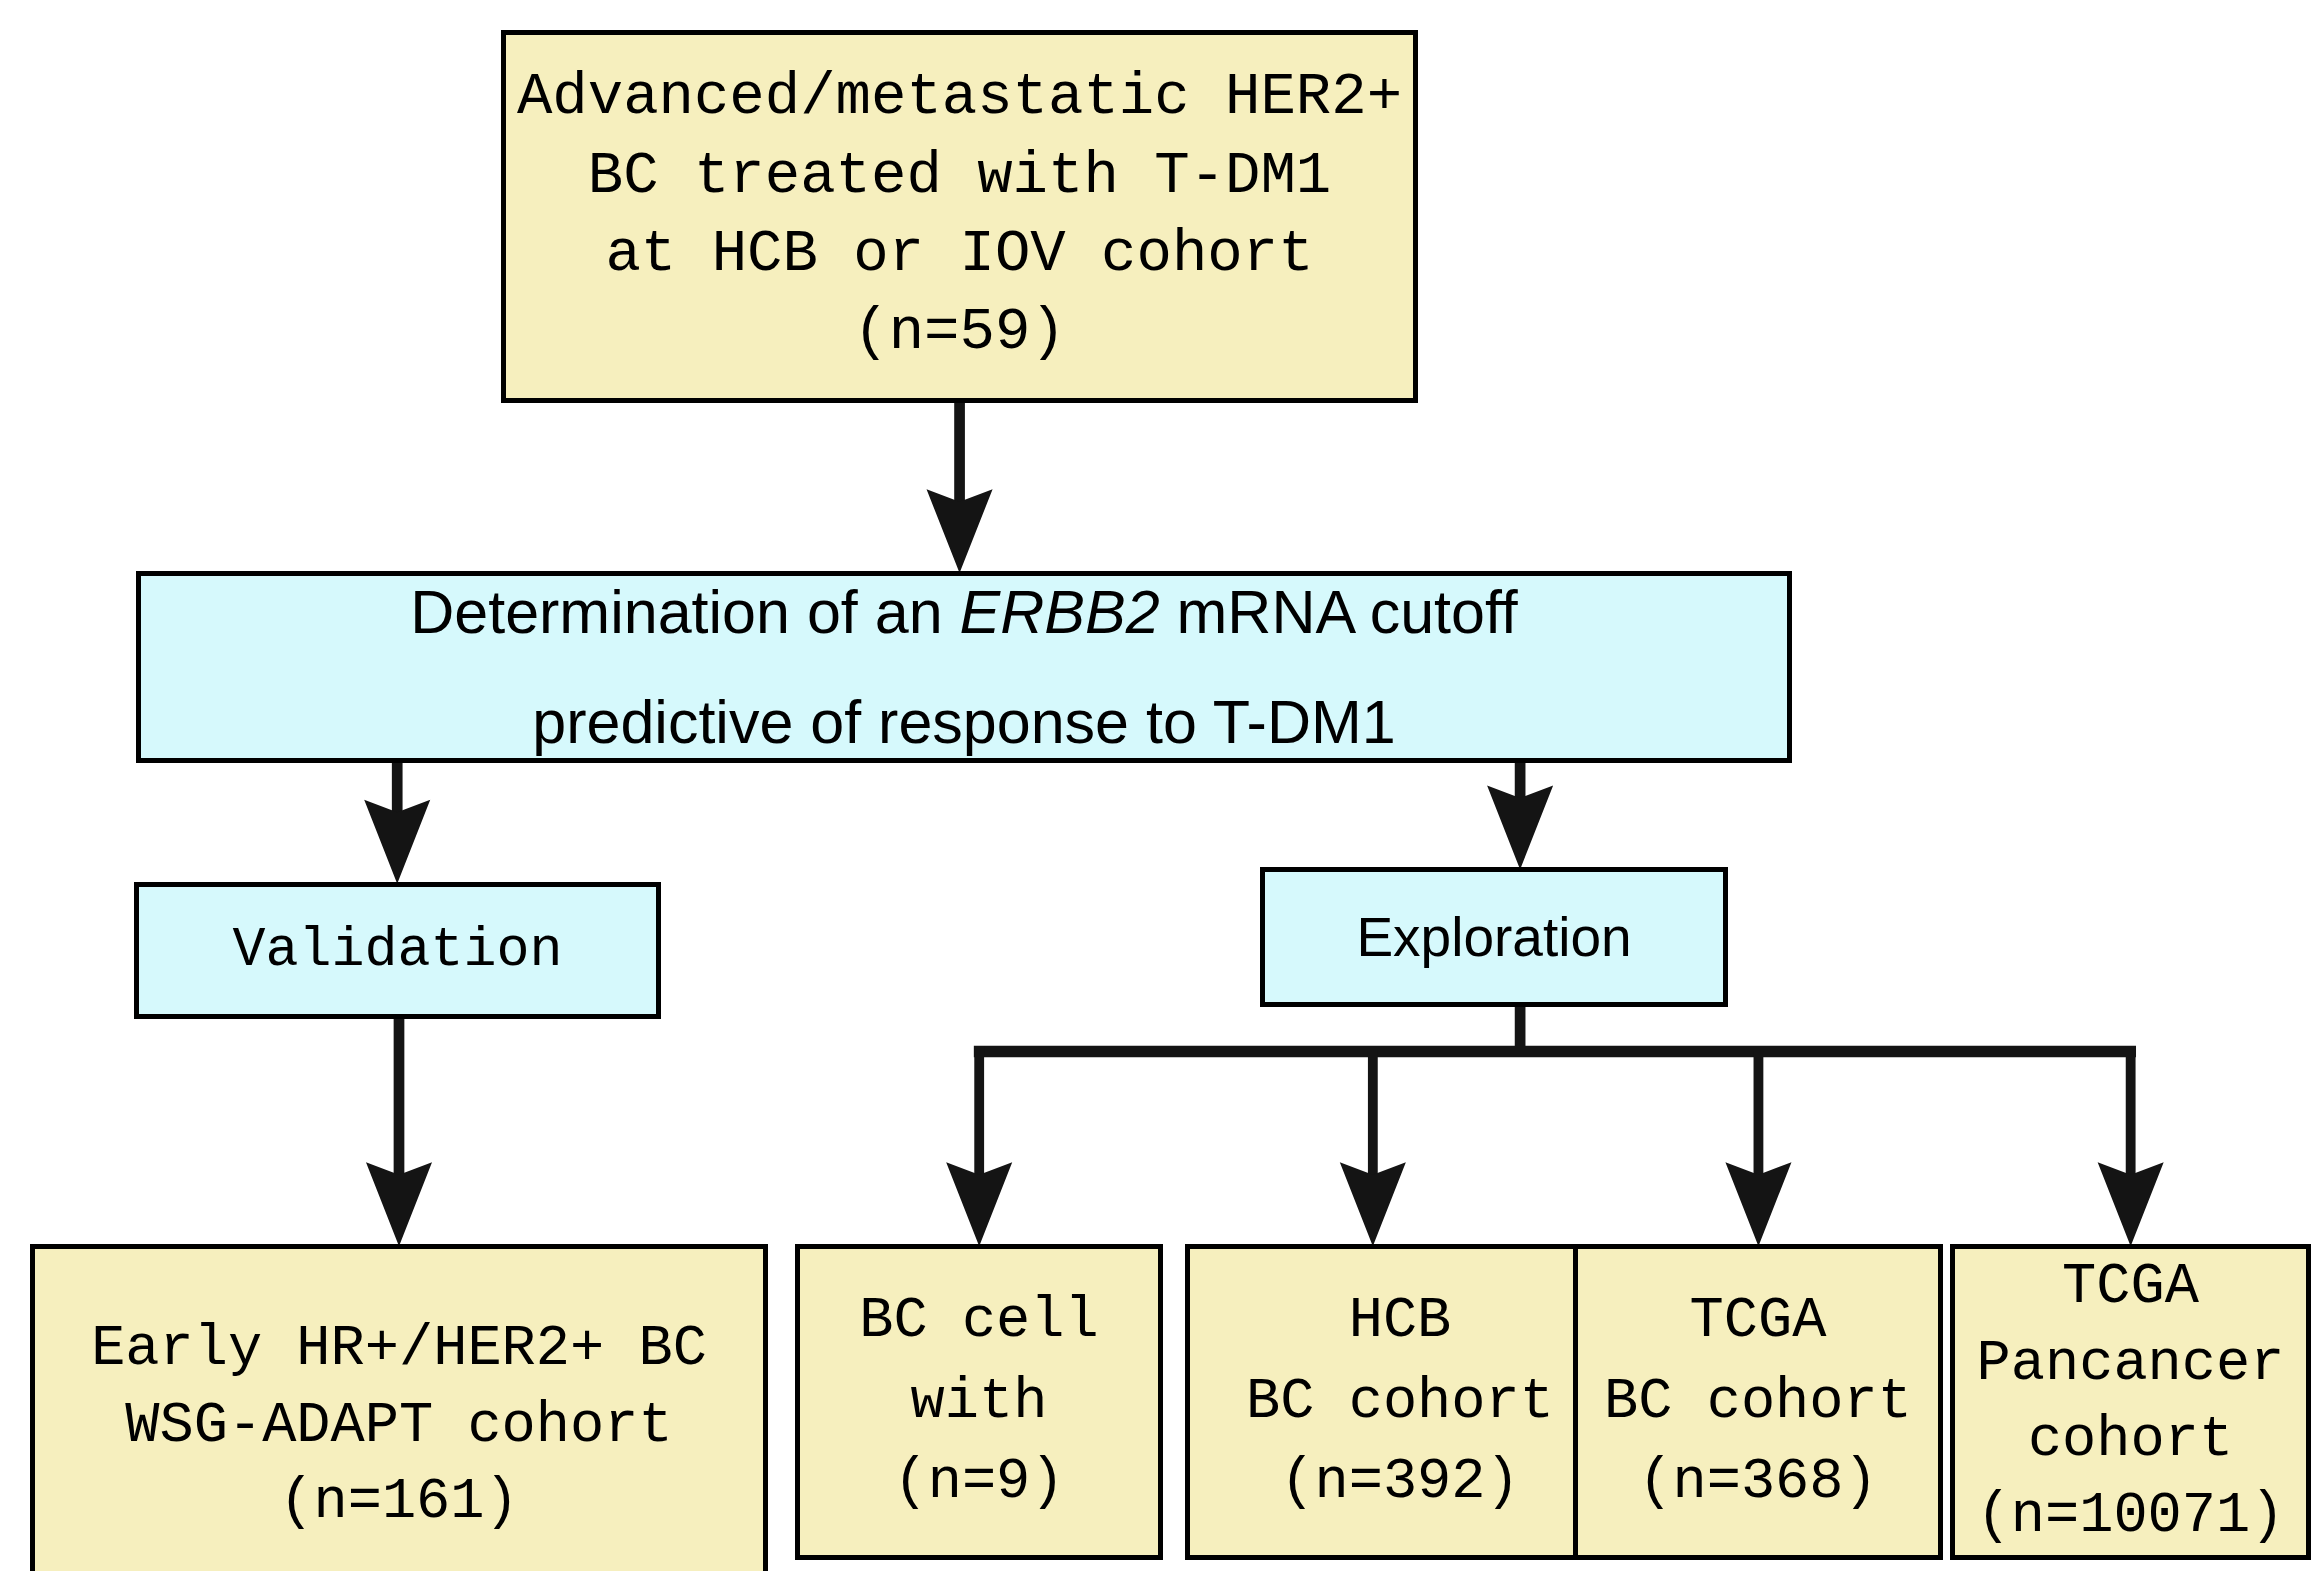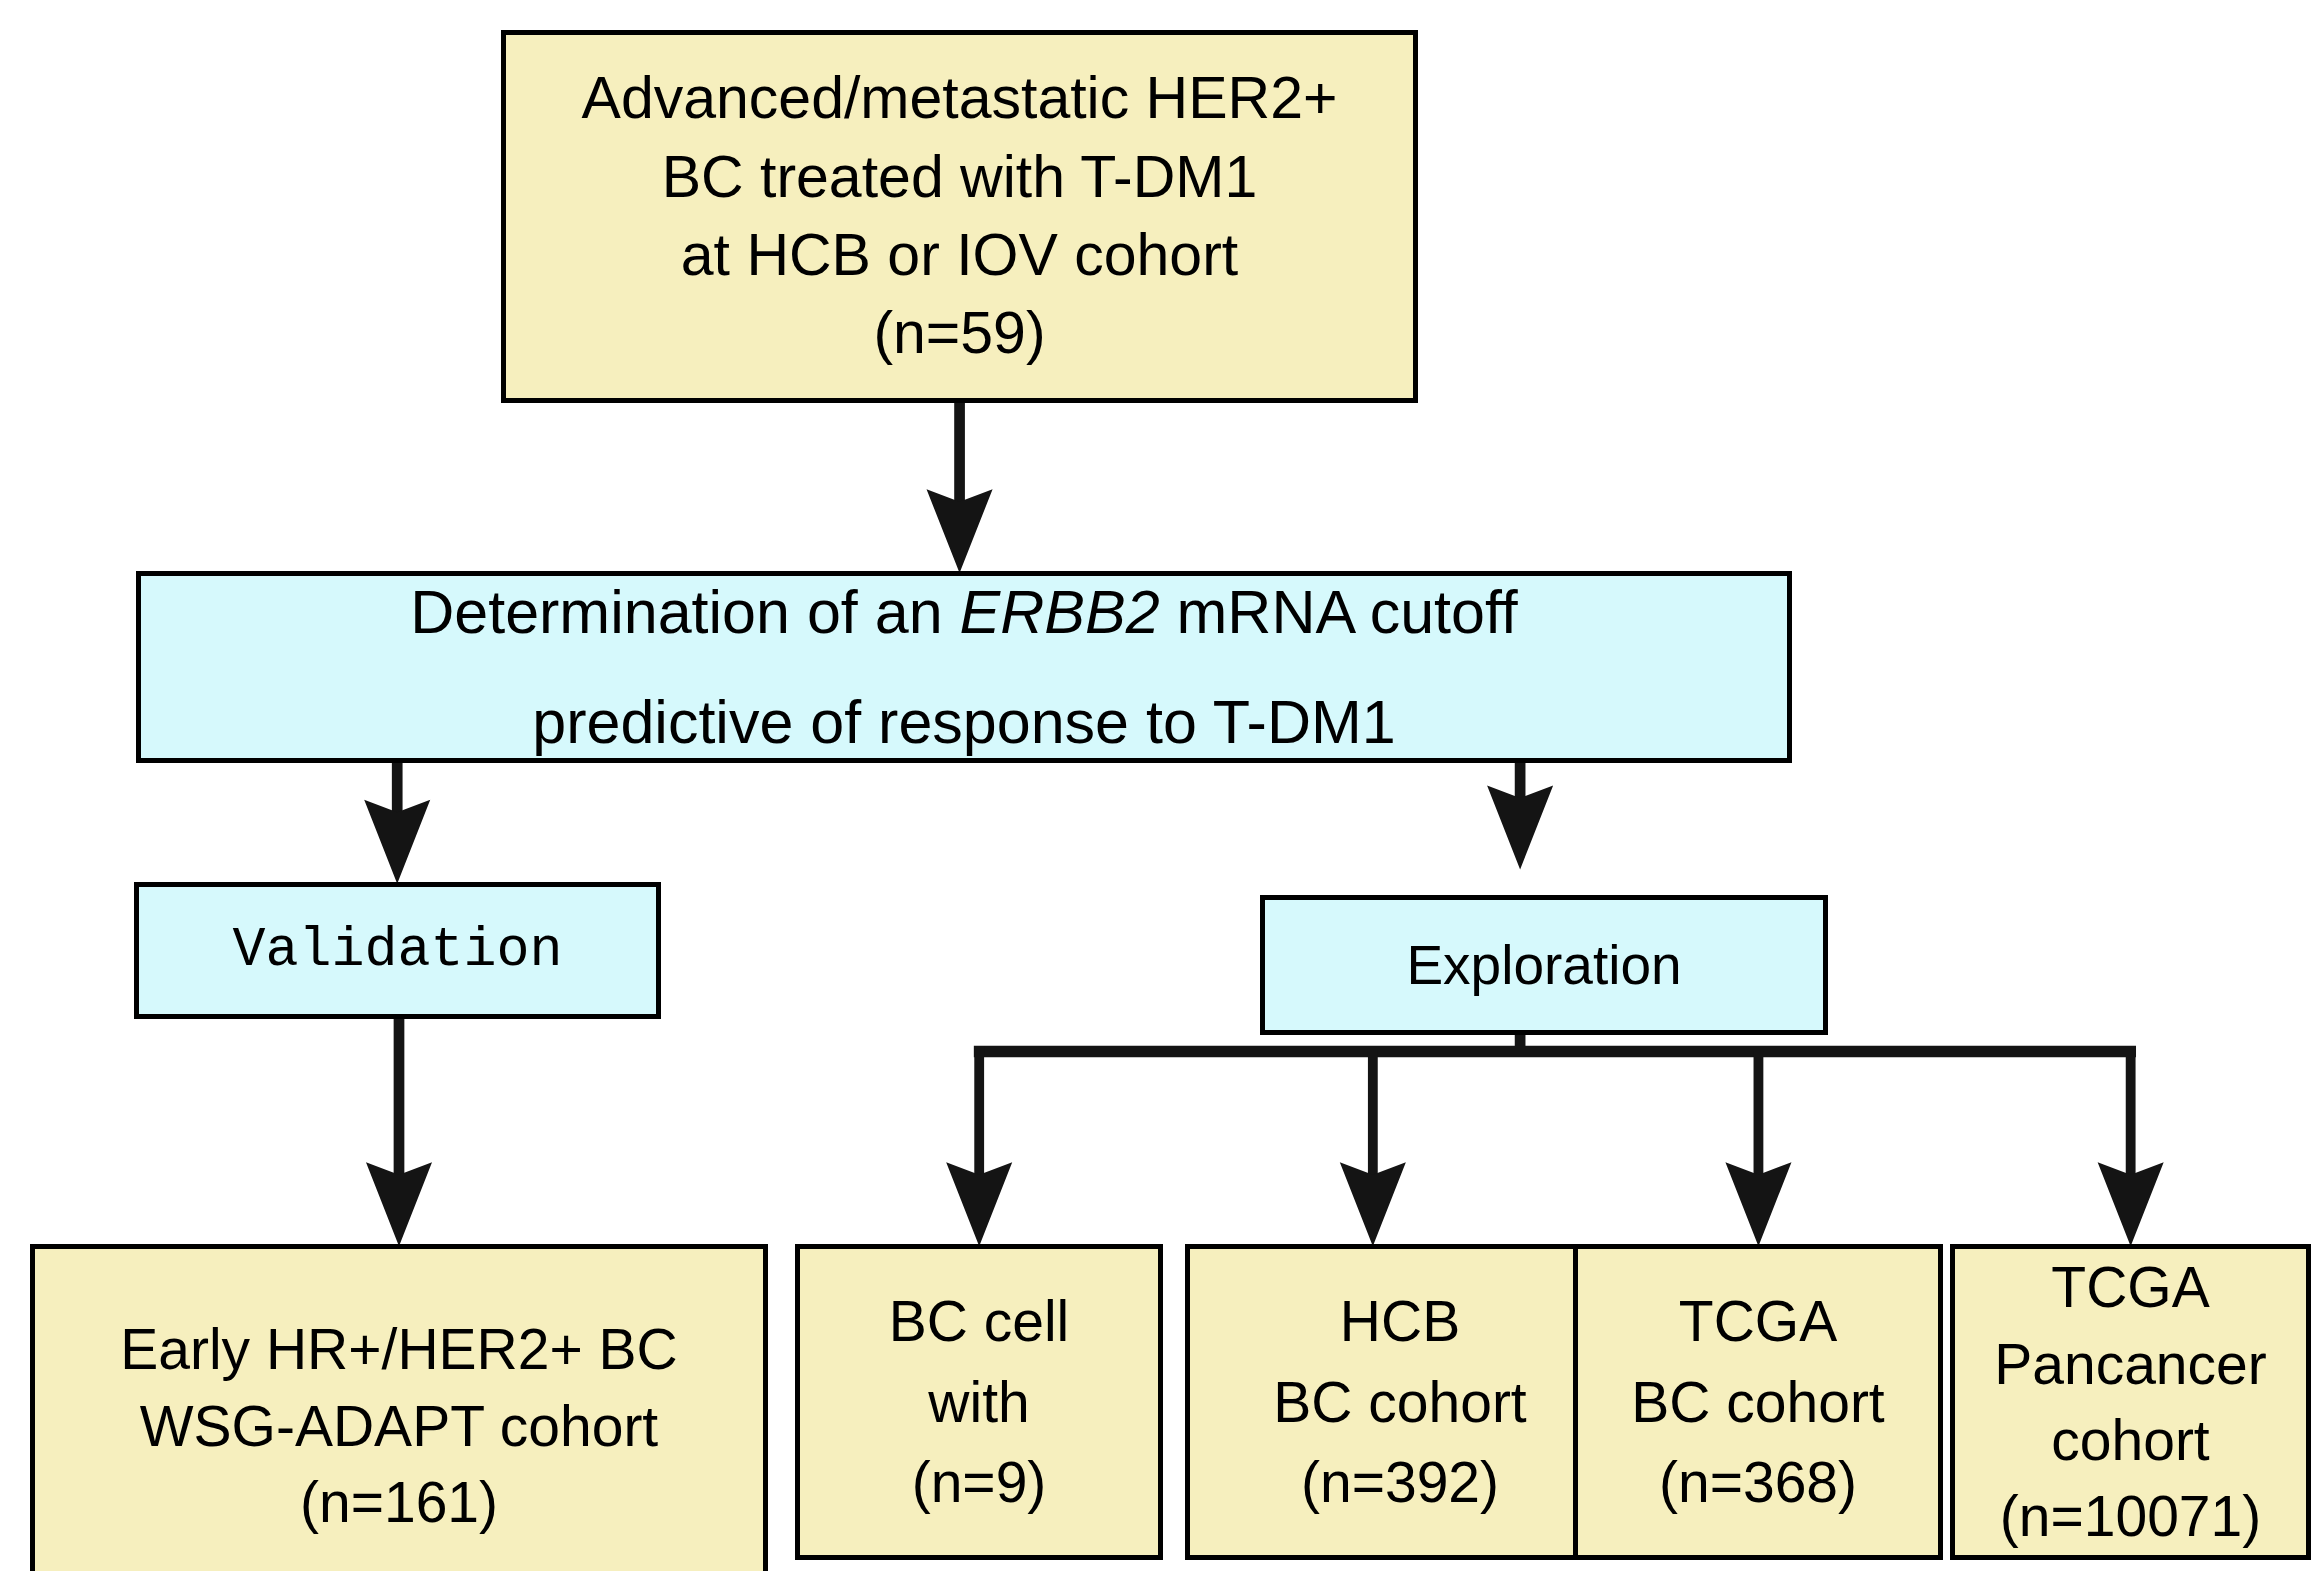--- a/index.html
+++ b/index.html
@@ -34,30 +34,30 @@
   .node {
     position: absolute;
     border: 5.4px solid var(--border);
     display: flex;
     flex-direction: column;
     align-items: center;
     justify-content: center;
     text-align: center;
     z-index: 2;
   }
-  .node.yellow { background: var(--yellow); }
+  .node.yellow { background: var(--yellow); font-family: Liberation Mono, monospace; }
   .node.cyan   { background: var(--cyan); gap: 25px; }
   .line { white-space: nowrap; }
   .italic { font-style: italic; }
 
   
   #node-source       { left: 501px;  top: 29.5px;   width: 917px; height: 373px; font-size: 59px; line-height: 1.33; }
   #node-determine    { left: 136px;  top: 571px;  width: 1656px; height: 192px; font-size: 61px; line-height: 1.38; }
   #node-validation   { left: 134px;  top: 882px;  width: 527px;  height: 137px; font-size: 55px; font-family: Liberation Mono, monospace; }
-  #node-exploration  { left: 1260px; top: 867px;  width: 568px;  height: 140px; font-size: 55px; margin-top: 28px; }
+  #node-exploration  { left: 1260px; top: 867px;  width: 468px;  height: 140px; font-size: 55px; }
   #node-wsg          { left: 30px;   top: 1244px; width: 738px;  height: 364px; font-size: 57px; line-height: 1.34; }
   #node-cell-lines   { left: 795px;  top: 1244px; width: 368px;  height: 316px; font-size: 57px; line-height: 1.42; }
   #node-hcb          { left: 1185px; top: 1244px; width: 430px;  height: 316px; font-size: 57px; line-height: 1.42; }
   #node-tcga-bc      { left: 1573px; top: 1244px; width: 370px;  height: 316px; font-size: 57px; line-height: 1.42; }
   #node-tcga-pan     { left: 1950px; top: 1244px; width: 361px;  height: 316px; font-size: 57px; line-height: 1.34; }
 </style>
 </head>
 <body style="background: rgb(255, 255, 255);">
 
 <div class="stage">

